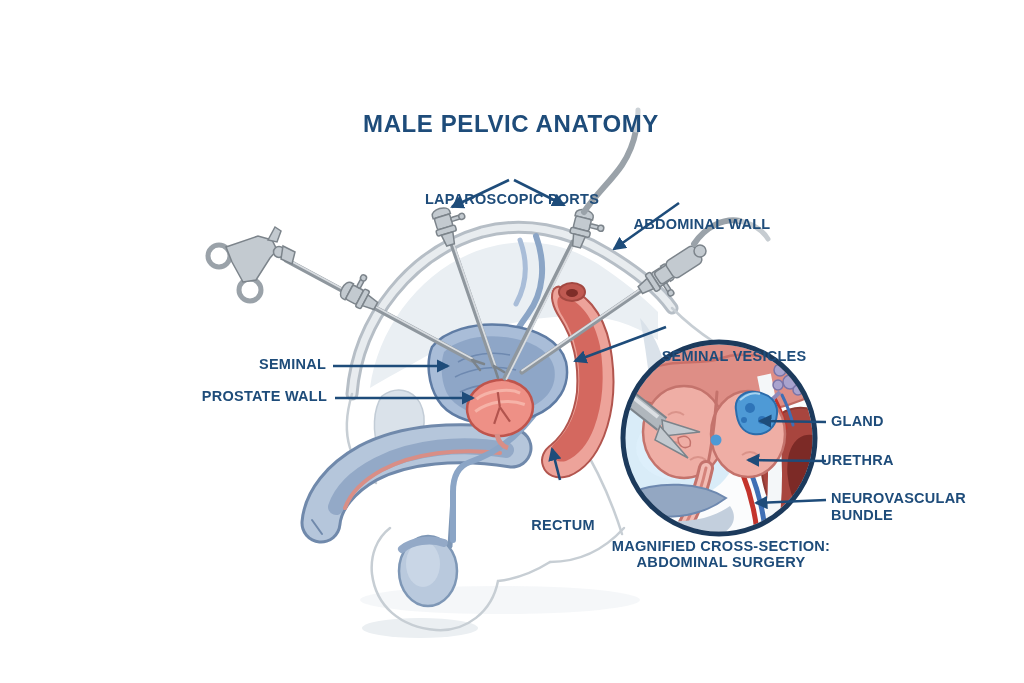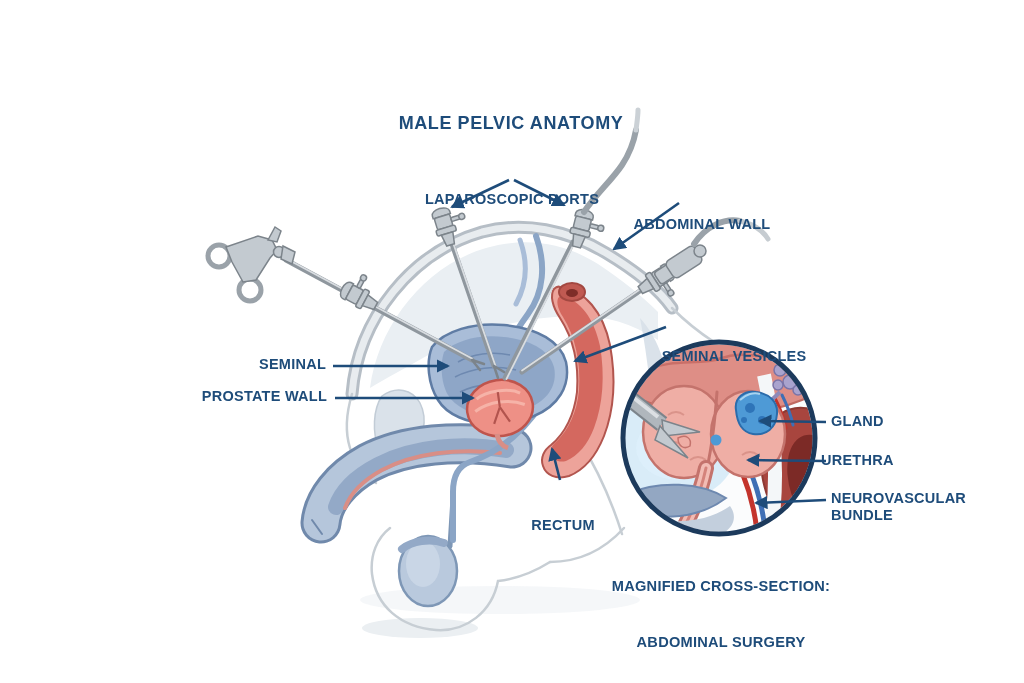--- a/index.html
+++ b/index.html
@@ -4,24 +4,24 @@
 <style>
   html,body{margin:0;padding:0;background:#fff;}
   #stage{position:relative;width:1024px;height:683px;background:#ffffff;overflow:hidden;
          font-family:"Liberation Sans", sans-serif;}
   #art{position:absolute;inset:0;}
   .lbl{position:absolute;color:var(--navy,#1E4C7A);font-weight:700;font-size:14.5px;
        letter-spacing:.25px;white-space:nowrap;line-height:1.1;}
   .ctr{transform:translate(-50%,-50%);margin-top:34px;}
   .rgt{transform:translate(-100%,-50%);}
   .lft{transform:translate(0,-50%);}
-  .title{font-size:18px;letter-spacing:.6px;transform:translate(-50%,-50%);}
+  .title{font-size:24px;letter-spacing:.6px;transform:translate(-50%,-50%);}
   .wrap2{white-space:normal;width:132px;line-height:1.18;}
   .caption{transform:translate(-50%,0);text-align:center;font-size:14.6px;line-height:1.08;}
-  .caption span{display:block;margin-top:40px;}
+  .caption span{display:block;}
   
   .arrow{stroke:var(--navy,#1E4C7A);stroke-width:2.6;fill:none;}
   .navyfill{fill:var(--navy,#1E4C7A);}
   .outline{stroke:var(--body-outline,#C7CED4);stroke-width:2.5;fill:none;stroke-linecap:round;}
   .bladder{fill:var(--organ-blue,#A9BDD8);stroke:var(--organ-blue-stroke,#5F7CA4);stroke-width:2.5;}
   .prostate{fill:var(--organ-red,#EE9086);stroke:var(--organ-red-stroke,#BF544C);stroke-width:2.5;}
   .metal{fill:var(--metal-gray,#C3CAD0);stroke:#7C848B;stroke-width:1.5;}
   .shaft-o{stroke:#8F979E;stroke-width:5;fill:none;stroke-linecap:round;}
   .shaft-i{stroke:#D9DDE1;stroke-width:1.8;fill:none;stroke-linecap:round;}
   .insetborder{fill:none;stroke:var(--inset-border,#1C3A5C);stroke-width:5;}

